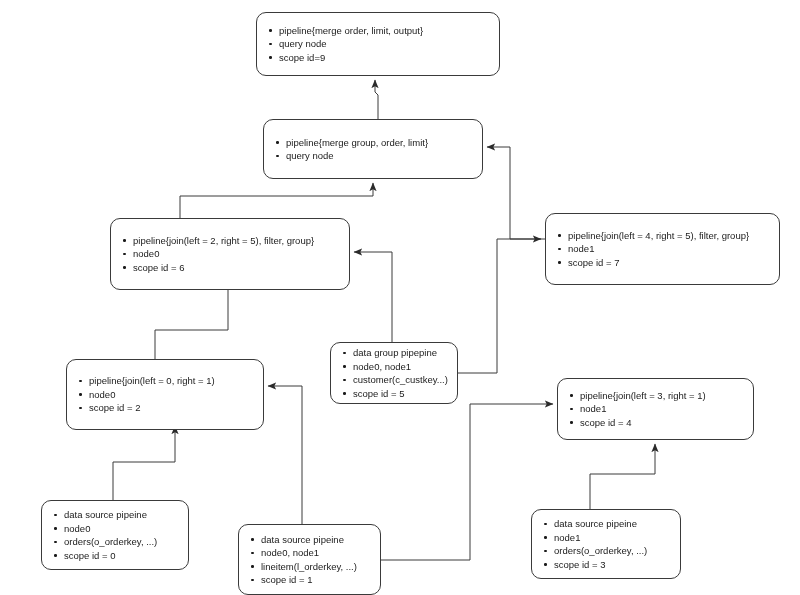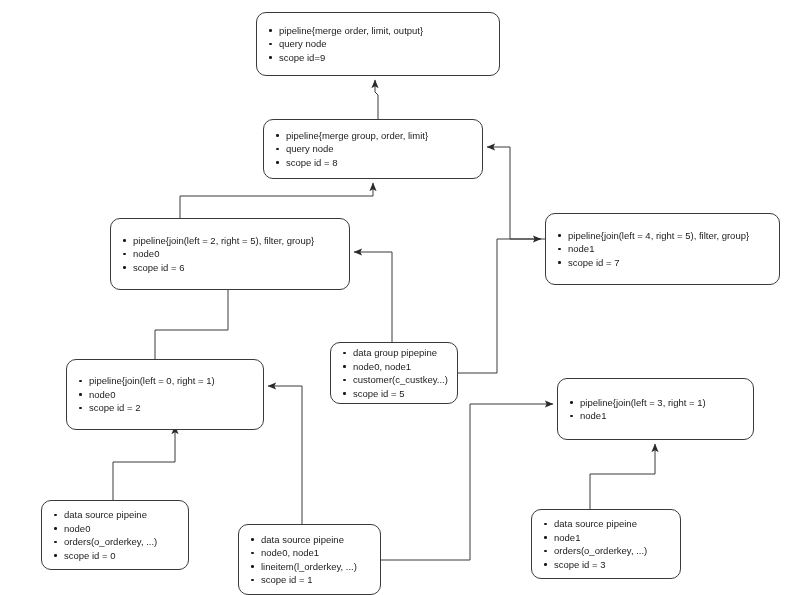--- a/index.html
+++ b/index.html
@@ -88,21 +88,20 @@
         <ul>
           <li>pipeline{merge order, limit, output}</li>
           <li>query node</li>
           <li>scope id=9</li>
         </ul>
       </div>
       <div class="node" style="left: 263px; top: 119px; width: 220px; height: 60px; border-color: rgb(58, 58, 58);">
         <ul>
           <li>pipeline{merge group, order, limit}</li>
           <li>query node</li>
-          <li>scope id = 8</li>
         </ul>
       </div>
       <div class="node" style="left: 110px; top: 218px; width: 240px; height: 72px; border-color: rgb(58, 58, 58);">
         <ul>
           <li>pipeline{join(left = 2, right = 5), filter, group}</li>
           <li>node0</li>
           <li>scope id = 6</li>
         </ul>
       </div>
       <div class="node" style="left: 545px; top: 213px; width: 235px; height: 72px; border-color: rgb(58, 58, 58);">
@@ -124,20 +123,21 @@
         <ul>
           <li>pipeline{join(left = 0, right = 1)</li>
           <li>node0</li>
           <li>scope id = 2</li>
         </ul>
       </div>
       <div class="node" style="left: 557px; top: 378px; width: 197px; height: 62px; border-color: rgb(58, 58, 58);">
         <ul>
           <li>pipeline{join(left = 3, right = 1)</li>
           <li>node1</li>
+          <li>scope id = 4</li>
         </ul>
       </div>
       <div class="node" style="left: 41px; top: 500px; width: 148px; height: 70px; border-color: rgb(58, 58, 58);">
         <ul>
           <li>data source pipeine</li>
           <li>node0</li>
           <li>orders(o_orderkey, ...)</li>
           <li>scope id = 0</li>
         </ul>
       </div>

